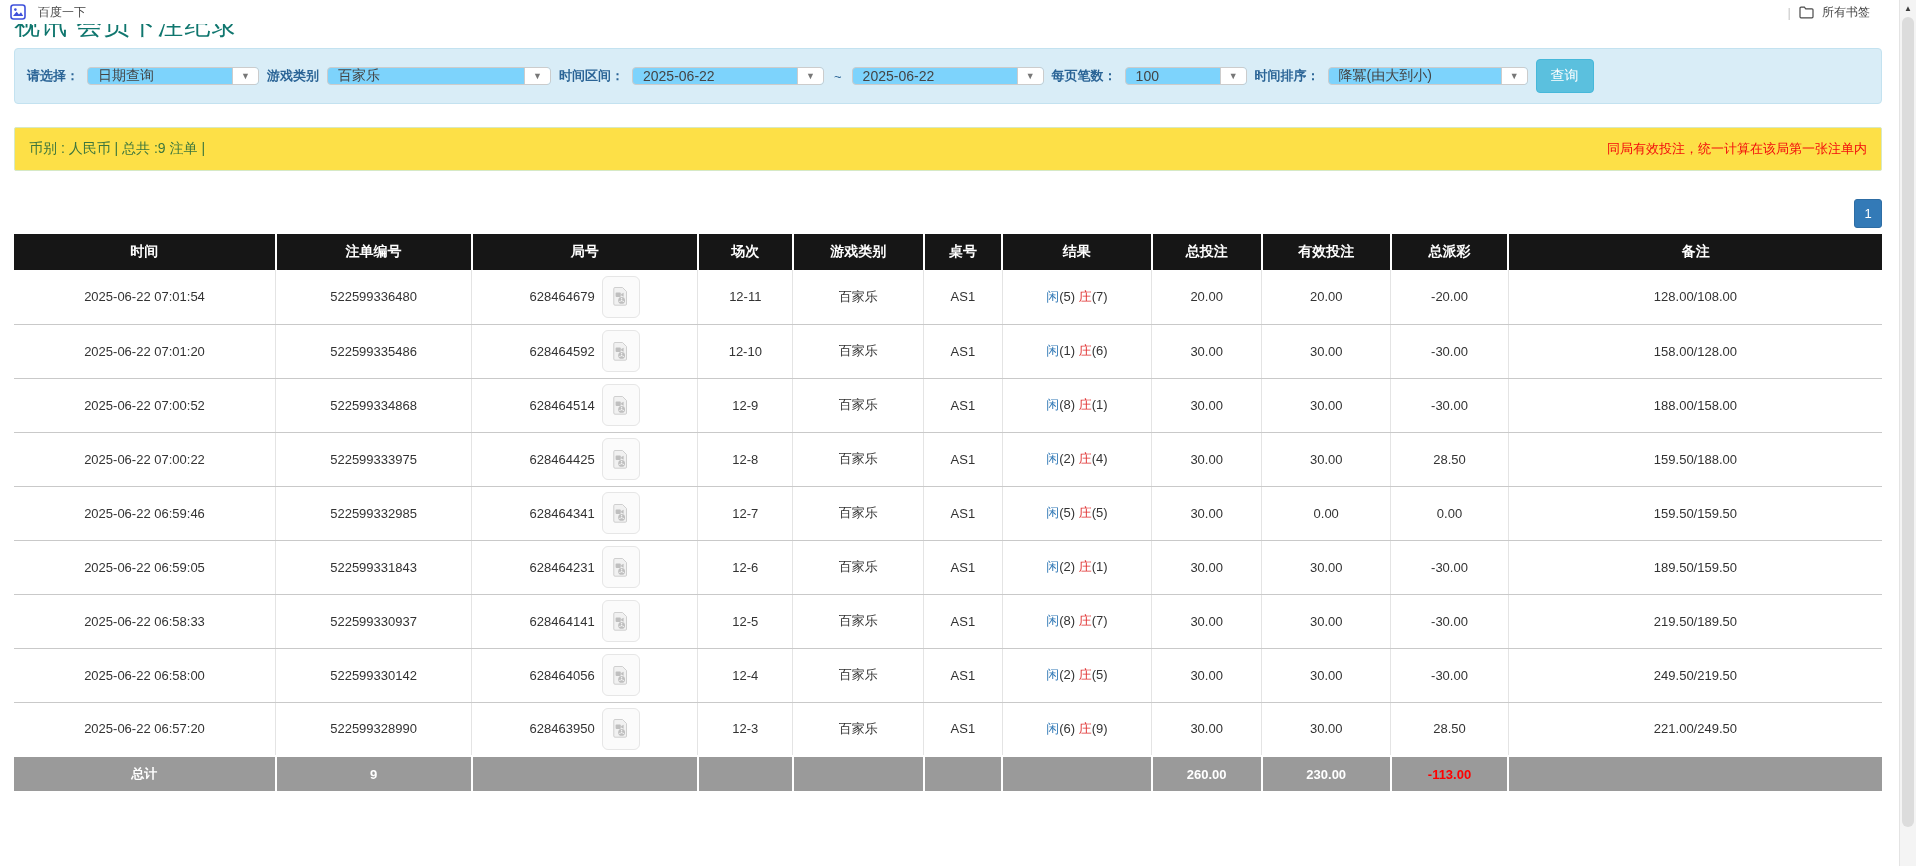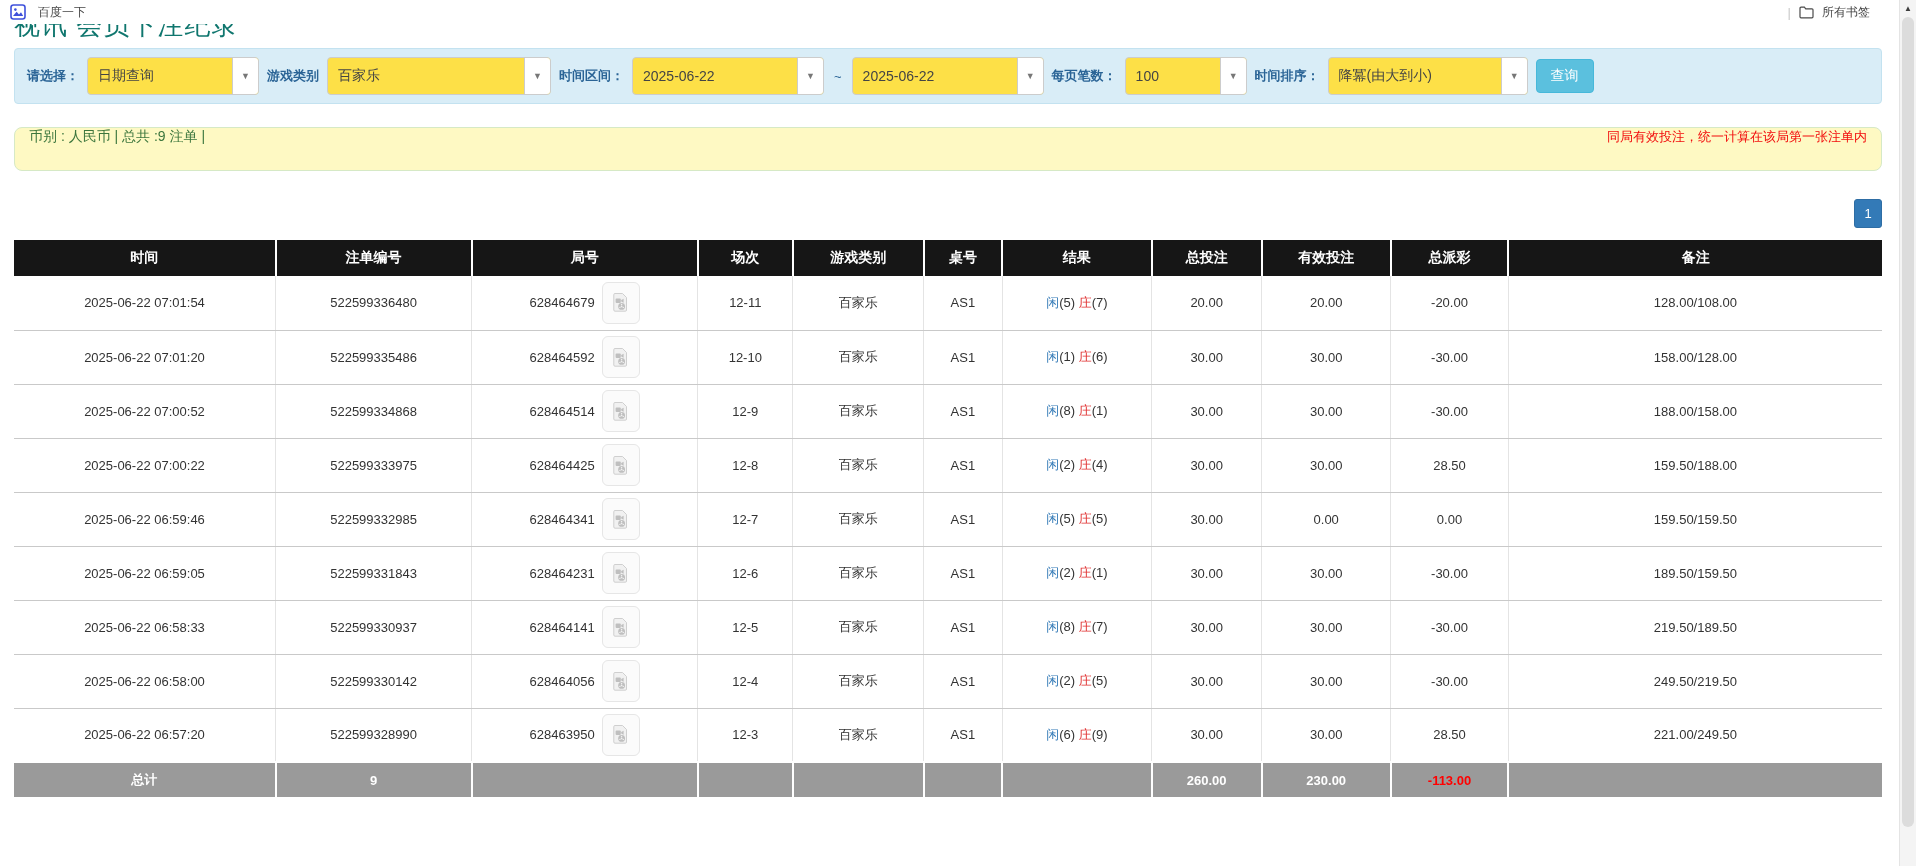--- a/index.html
+++ b/index.html
@@ -26,44 +26,44 @@
   
   .title-clip { height:17px; overflow:hidden; margin-top:0; }
   .title-clip span { display:block; font-size:26px; line-height:32px; margin-top:-15px;
     color:#0f766e; font-weight:400; letter-spacing:1px; }
 
   
   .filter-panel { margin-top:7px; height:56px; background:#d9edf7; border:1px solid #c3e2f0;
     border-radius:4px; display:flex; align-items:center; padding:5px 12px; gap:8px; }
   .f-label { font-size:13px; font-weight:bold; color:#2a6496; white-space:nowrap; }
   .f-tilde { font-size:13px; color:#2a6496; margin:0 2px; }
-  .select { display:flex; align-items:stretch; height:38px; background:#fde047;
+  .select { display:flex; align-items:stretch; height:18px; background:#7dd3fc;
     border:1px solid #ccc; border-radius:4px; overflow:hidden; cursor:pointer;gap:20px; }
   .select .sel-value { display:flex; align-items:center; padding:0 10px; font-size:14px;
     color:#444; flex:1; white-space:nowrap; }
   .select .sel-arrow { width:26px; border-left:1px solid #ccc; display:flex;
     align-items:center; justify-content:center; font-size:9px; color:#777; background:#fff; }
   .w-select1{width:172px;} .w-select2{width:224px;} .w-date{width:192px;}
   .w-pages{width:122px;} .w-sort{width:200px;}
   .search-btn { height:34px; padding:0 14px; background:#5bc0de; border:1px solid #46b8da;
     border-radius:4px; color:#fff; font-size:14px; cursor:pointer; }
 
   
-  .summary-bar { margin-top:23px; height:44px; background:#fef9c3; border:1px solid #d6e9c6;
-    border-radius:8px; display:flex; align-items:flex-start; padding:0 14px; }
+  .summary-bar { margin-top:23px; height:44px; background:#fde047; border:1px solid #d6e9c6;
+    border-radius:2px; display:flex; align-items:center; padding:0 14px; }
   .summary-left { font-size:14px; color:#3c763d; }
   .summary-right { margin-left:auto; font-size:13px; color:#f20c0c; }
 
   
   .pager-row { margin-top:27px; height:30px; display:flex; justify-content:flex-end; align-items:center; }
   .page-btn { min-width:28px; height:29px; background:#337ab7; border:1px solid #2e6da4;
     color:#fff; font-size:13px; border-radius:3px; cursor:pointer; }
 
   
-  table.records { width:100%; border-collapse:collapse; margin-top:12px; table-layout:fixed; }
+  table.records { width:100%; border-collapse:collapse; margin-top:6px; table-layout:fixed; }
   thead th { background:#161616; color:#fff; font-size:14px; font-weight:bold;
     height:36px; border-right:2px solid #fff; }
   thead th:last-child { border-right:none; }
   tbody.data td { height:54px; text-align:center; font-size:13px; color:#333;
     border-right:1px solid #e4e4e4; border-bottom:1px solid #c9c9c9; background:#fff; }
   tbody.data td:last-child { border-right:none; }
   .round-cell-inner { display:flex; align-items:center; justify-content:center; gap:7px; }
   .video-btn { width:38px; height:42px; background:#fbfbfb; border:1px solid #e6e6e6;
     border-radius:6px; display:flex; align-items:center; justify-content:center; cursor:pointer; }
   .blue-val { color:#337ab7; cursor:pointer; }

